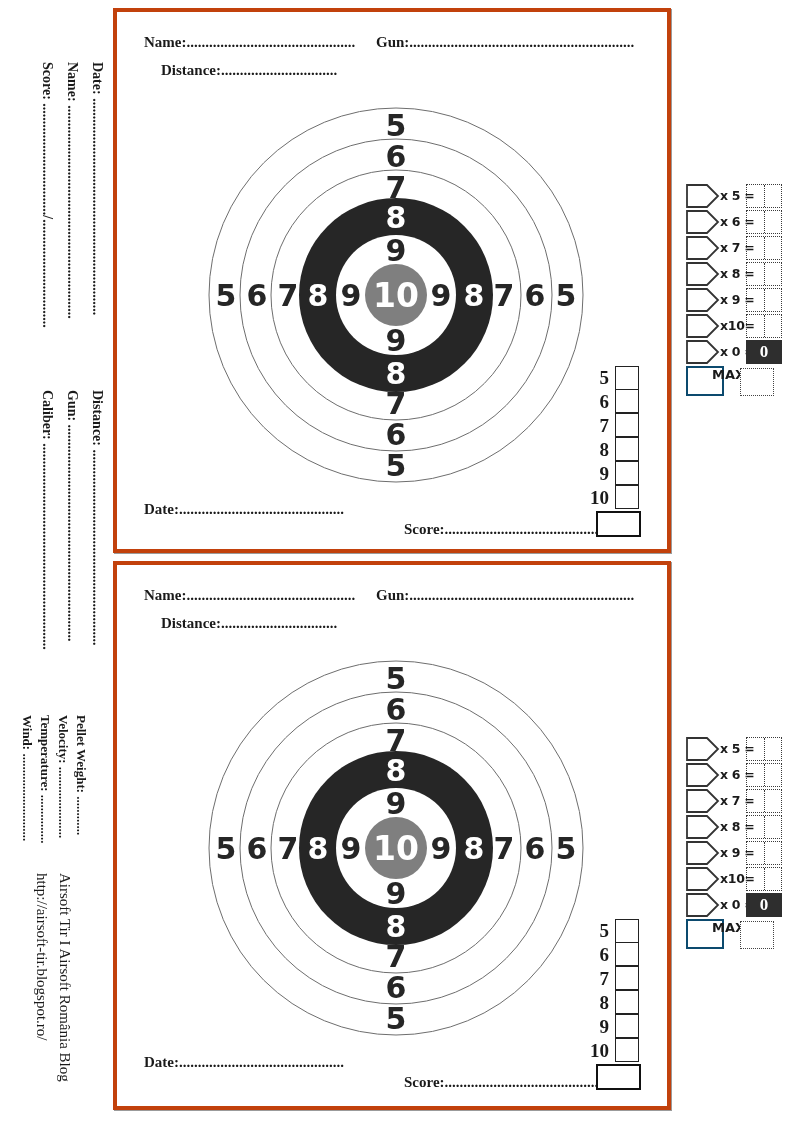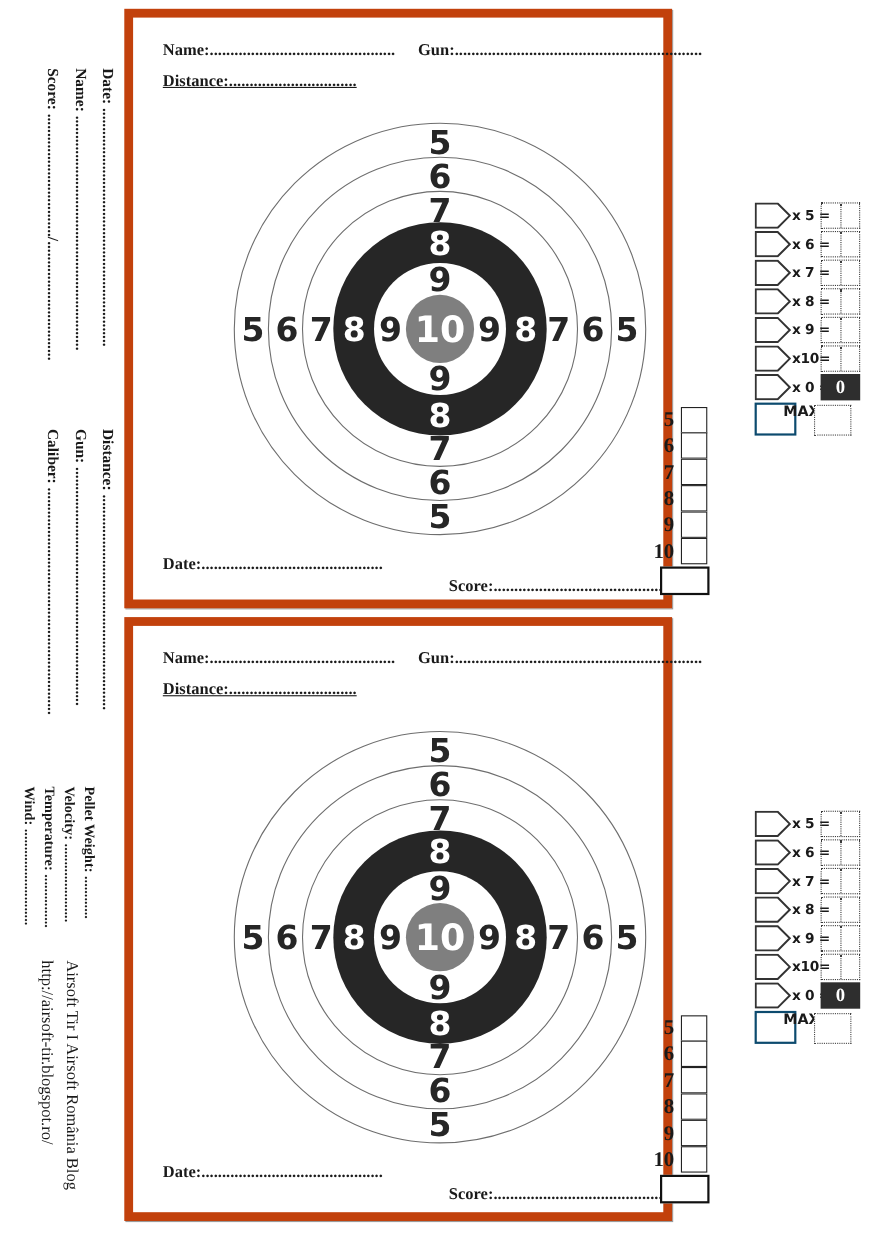--- a/index.html
+++ b/index.html
@@ -12,28 +12,28 @@
   .block-a{left:110px;top:62px;font-size:14px;line-height:25px;}
   .block-b{left:110px;top:390px;font-size:14px;line-height:25px;}
   .block-c{left:90px;top:715px;font-size:13px;line-height:18px;}
   .block-d{left:76px;top:873px;font-size:15px;line-height:23px;font-weight:normal;}
 
   
   .unit{position:absolute;left:0;width:793px;}
   .unit-1{top:8px;height:545px;}
   .unit-2{top:561px;height:549px;}
 
-  .frame{position:absolute;left:113px;top:0;width:498px;height:100%;
-         box-sizing:border-box;border:8px solid #c2410c;background:#fff;
+  .frame{position:absolute;left:113px;top:0;width:558px;height:100%;
+         box-sizing:border-box;border:4px solid #c2410c;background:#fff;
          box-shadow:1px 1px 0 #9b9b9b;}
 
   .fline{position:absolute;font-weight:bold;font-size:15px;white-space:nowrap;}
   .f-name{left:27px;top:22px;}
   .f-gun{left:259px;top:22px;}
-  .f-distance{left:27px;top:50px;text-decoration:underline;}
+  .f-distance{left:44px;top:50px;}
   .f-date{left:27px;top:489px;}
   .f-score{left:287px;top:509px;z-index:1;}
 
   
   .target{position:absolute;left:79px;top:83px;width:400px;height:400px;}
   .thin{fill:none;stroke:#6e6e6e;stroke-width:1;}
   .ring-num{font-family:"DejaVu Sans", sans-serif;font-weight:bold;font-size:30px;
             text-anchor:middle;}
   .center-num{font-family:"DejaVu Sans", sans-serif;font-weight:bold;font-size:33px;
             text-anchor:middle;}

